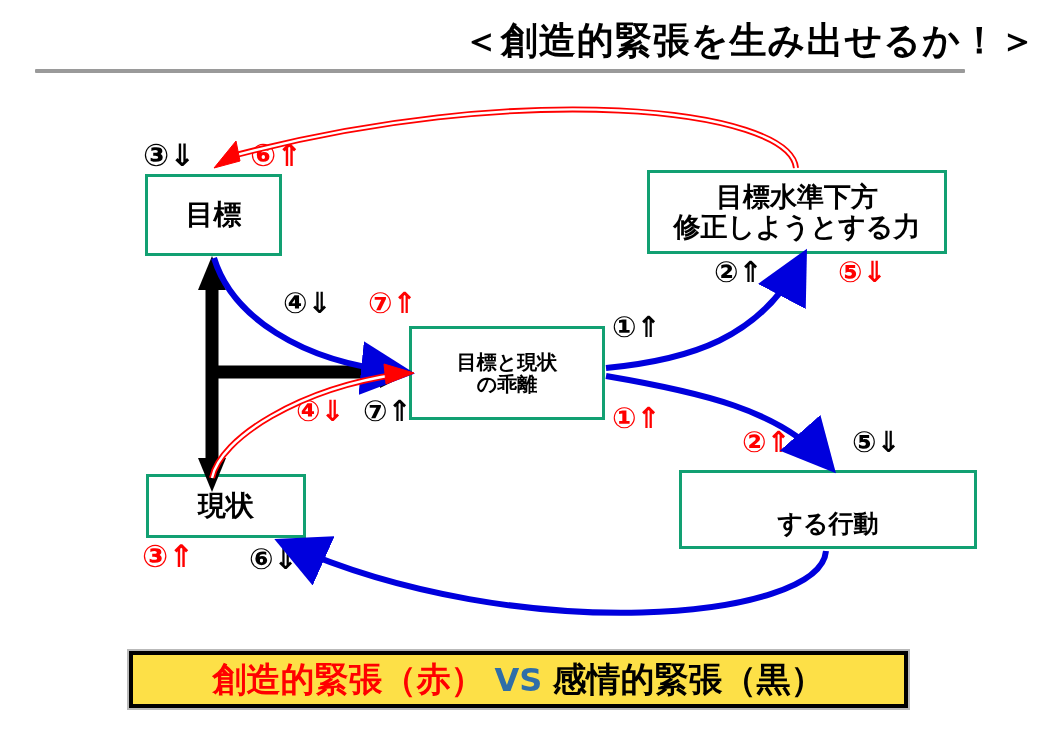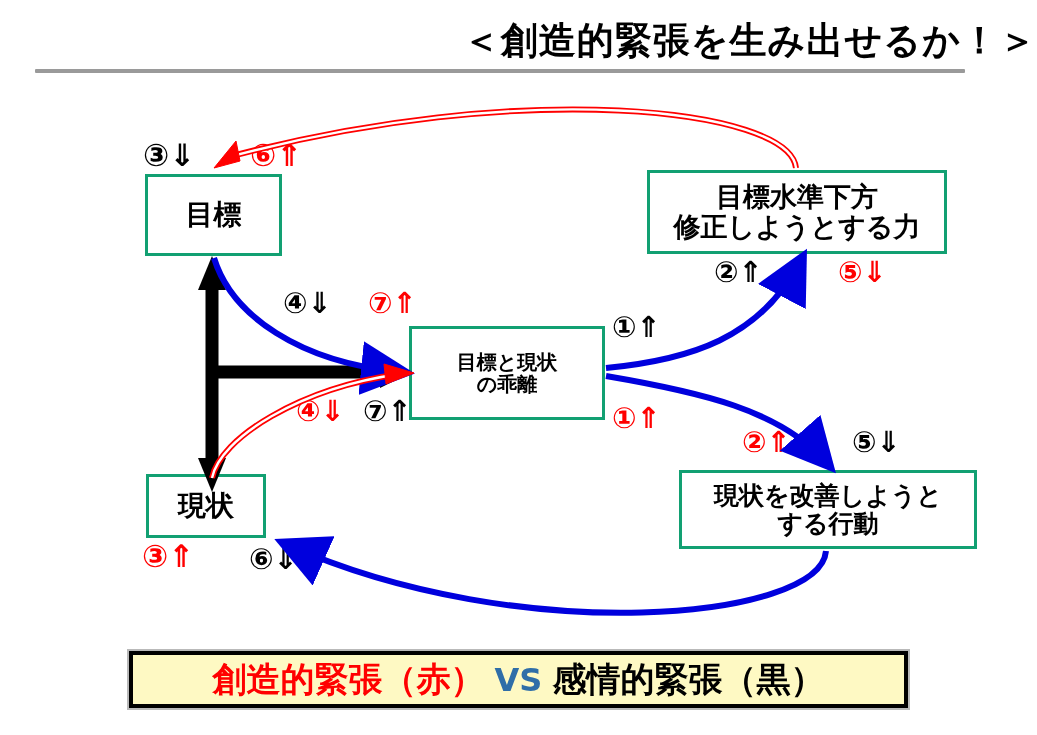--- a/index.html
+++ b/index.html
@@ -22,38 +22,38 @@
 
   
   .box{
     position:absolute;box-sizing:border-box;
     border:3px solid #12a072;background:#ffffff;
     display:flex;align-items:center;justify-content:center;
     text-align:center;color:#000;font-weight:bold;line-height:1.12;
     font-family:"DejaVu Sans","Liberation Sans",sans-serif;
   }
   #box-goal{left:145px;top:174px;width:137px;height:82px;font-size:28px;justify-content:center;}
-  #box-current{left:146px;top:474px;width:120px;height:64px;font-size:28px;}
+  #box-current{left:146px;top:474px;width:160px;height:64px;font-size:28px;}
   #box-gap{left:409px;top:326px;width:196px;height:94px;font-size:20px;}
   #box-lower{left:647px;top:170px;width:300px;height:84px;font-size:27px;}
   #box-improve{left:679px;top:470px;width:298px;height:79px;font-size:25px;}
 
   
   .lbl{
     position:absolute;white-space:nowrap;font-weight:bold;
     font-family:"DejaVu Sans","Liberation Sans",sans-serif;
     line-height:1;
   }
   .lbl.blk{color:#000;}
   .lbl.red{color:#ff0000;}
 
   
   .banner{
     position:absolute;left:129px;top:651px;width:779px;height:57px;
-    box-sizing:border-box;border:4px solid #000;background:#fef9c3;
+    box-sizing:border-box;border:4px solid #000;background:#fde047;
     box-shadow:0 0 0 2px #b9b9b9;
     display:flex;align-items:center;justify-content:center;
     font-size:34px;font-weight:bold;letter-spacing:0px;
   }
   .banner .r{color:#ff0000;}
   .banner .v{color:#2f6ea8;padding:0 10px;font-size:32px;}
   .banner .k{color:#000;text-align:center;}
 
   svg.layer{position:absolute;left:0;top:0;width:1037px;height:735px;overflow:visible;}
   svg.under{z-index:1;}
@@ -133,21 +133,21 @@
 
     <div class="box" id="box-lower">
       <span>
         <span>目標水準下方</span><br>
         <span>修正しようとする力</span>
       </span>
     </div>
 
     <div class="box" id="box-improve">
       <span>
-        <span>現状を改善しようと</span><br>
+        <br>
         <span>する行動</span>
       </span>
     </div>
   </div>
 
   <div class="lbllayer">
     <span class="lbl blk" style="left:143px;top:140px;font-size:31px;">③⇓</span>
 
     <span class="lbl red" style="left:250px;top:140px;font-size:31px;">⑥⇑</span>
 

